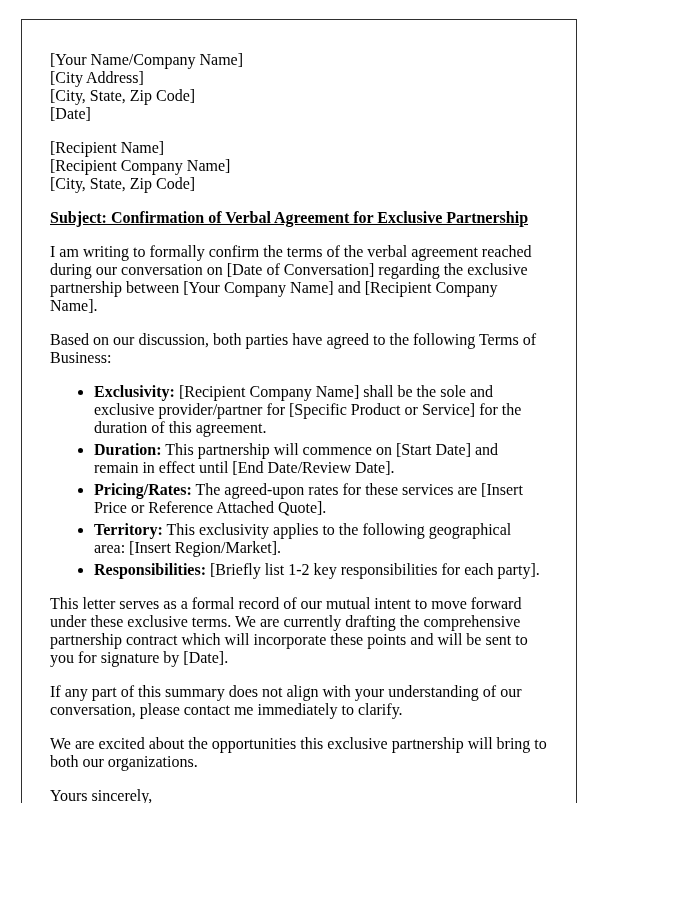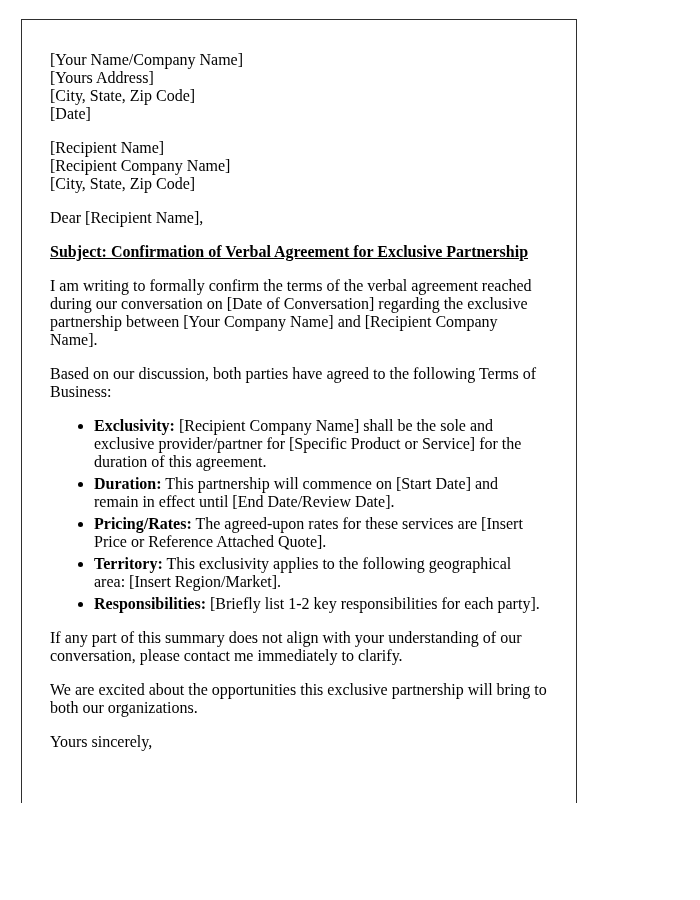--- a/index.html
+++ b/index.html
@@ -50,47 +50,47 @@
     font-weight: bold;
   }
 </style>
 </head>
 <body>
 
 <div class="letter-frame">
 
   <p>
     <span class="addr-line" style="display:block">[Your Name/Company Name]</span>
-    <span class="addr-line" style="display:block">[Yours Address]</span>
+    <span class="addr-line" style="display:block">[City Address]</span>
     <span class="addr-line" style="display:block">[City, State, Zip Code]</span>
     <span class="addr-line" style="display:block">[Date]</span>
   </p>
 
   <p>
     <span class="addr-line" style="display:block">[Recipient Name]</span>
     <span class="addr-line" style="display:block">[Recipient Company Name]</span>
     <span class="addr-line" style="display:block">[City, State, Zip Code]</span>
   </p>
 
-  <p>Dear [Recipient Name],</p>
 
   <p class="subject">Subject: Confirmation of Verbal Agreement for Exclusive Partnership</p>
 
   <p>I am writing to formally confirm the terms of the verbal agreement reached during our conversation on [Date of Conversation] regarding the exclusive partnership between [Your Company Name] and [Recipient Company Name].</p>
 
   <p>Based on our discussion, both parties have agreed to the following Terms of Business:</p>
 
   <ul class="terms">
     <li><span class="term-label">Exclusivity:</span> <span>[Recipient Company Name] shall be the sole and exclusive provider/partner for [Specific Product or Service] for the duration of this agreement.</span></li>
     <li><span class="term-label">Duration:</span> <span>This partnership will commence on [Start Date] and remain in effect until [End Date/Review Date].</span></li>
     <li><span class="term-label">Pricing/Rates:</span> <span>The agreed-upon rates for these services are [Insert Price or Reference Attached Quote].</span></li>
     <li><span class="term-label">Territory:</span> <span>This exclusivity applies to the following geographical area: [Insert Region/Market].</span></li>
     <li><span class="term-label">Responsibilities:</span> <span>[Briefly list 1-2 key responsibilities for each party].</span></li>
   </ul>
 
+  <p>This letter serves as a formal record of our mutual intent to move forward under these exclusive terms. We are currently drafting the comprehensive partnership contract which will incorporate these points and will be sent to you for signature by [Date].</p>
 
   <p>If any part of this summary does not align with your understanding of our conversation, please contact me immediately to clarify.</p>
 
   <p>We are excited about the opportunities this exclusive partnership will bring to both our organizations.</p>
 
   <p>Yours sincerely,</p>
 
 </div>
 
 </body></html>

